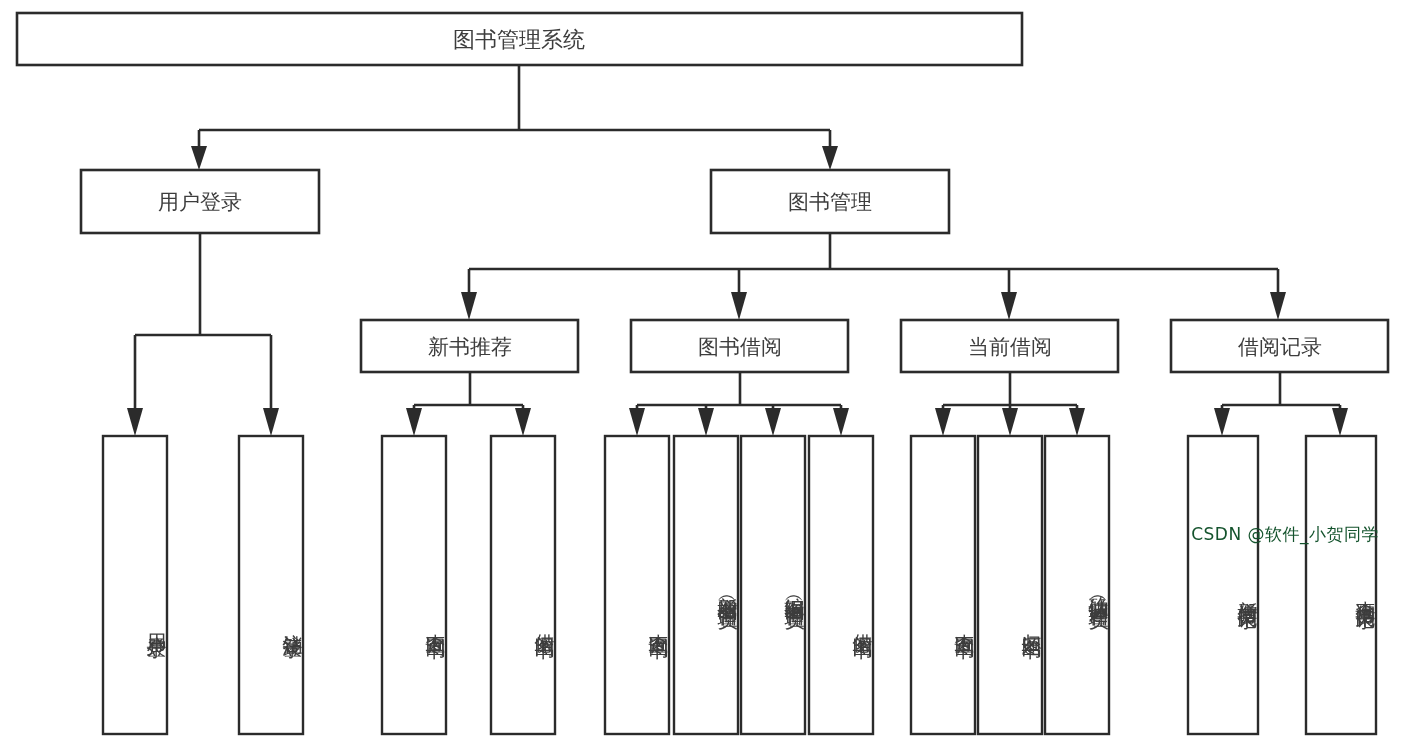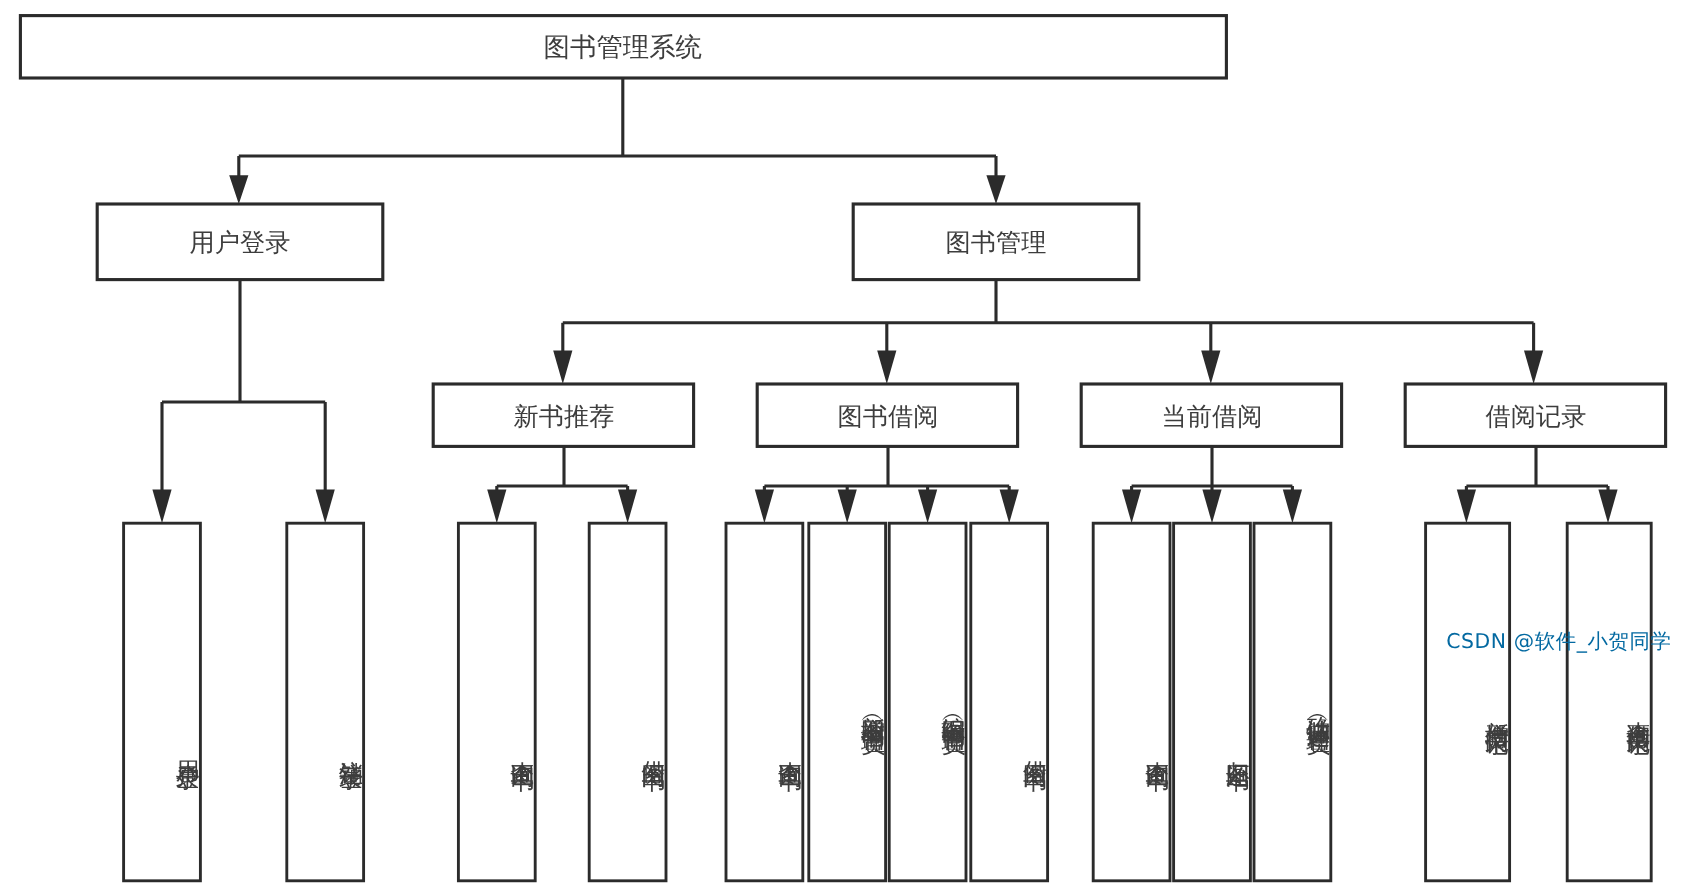--- a/index.html
+++ b/index.html
@@ -66,25 +66,25 @@
     font-family: "DejaVu Sans", "Liberation Sans", sans-serif;
     font-size: 20px;
     line-height: 1.06;
     letter-spacing: 2px;
     color: #3d3d3d;
     white-space: nowrap;
     pointer-events: none;
   }
   .watermark {
     position: absolute;
-    right: 12px;
+    right: 26px;
     bottom: 6px;
     font-family: "DejaVu Sans", "Liberation Sans", sans-serif;
     font-size: 17px;
-    color: #0369a1;
+    color: #14532d;
     letter-spacing: 0.5px;
     white-space: nowrap;
   }
 </style>
 </head>
 <body>
 
 <div id="diagram-root">
 
   <svg id="flow" viewBox="0 0 1405 747">

